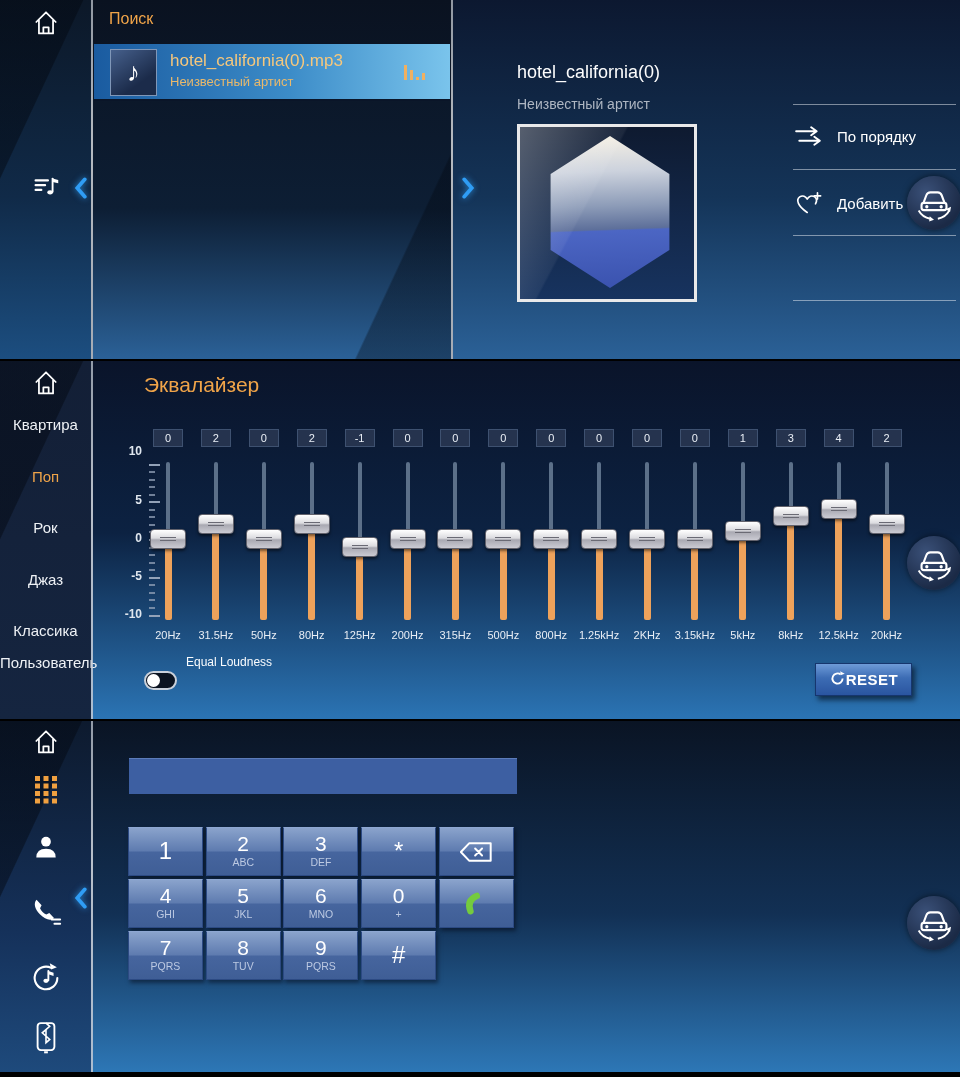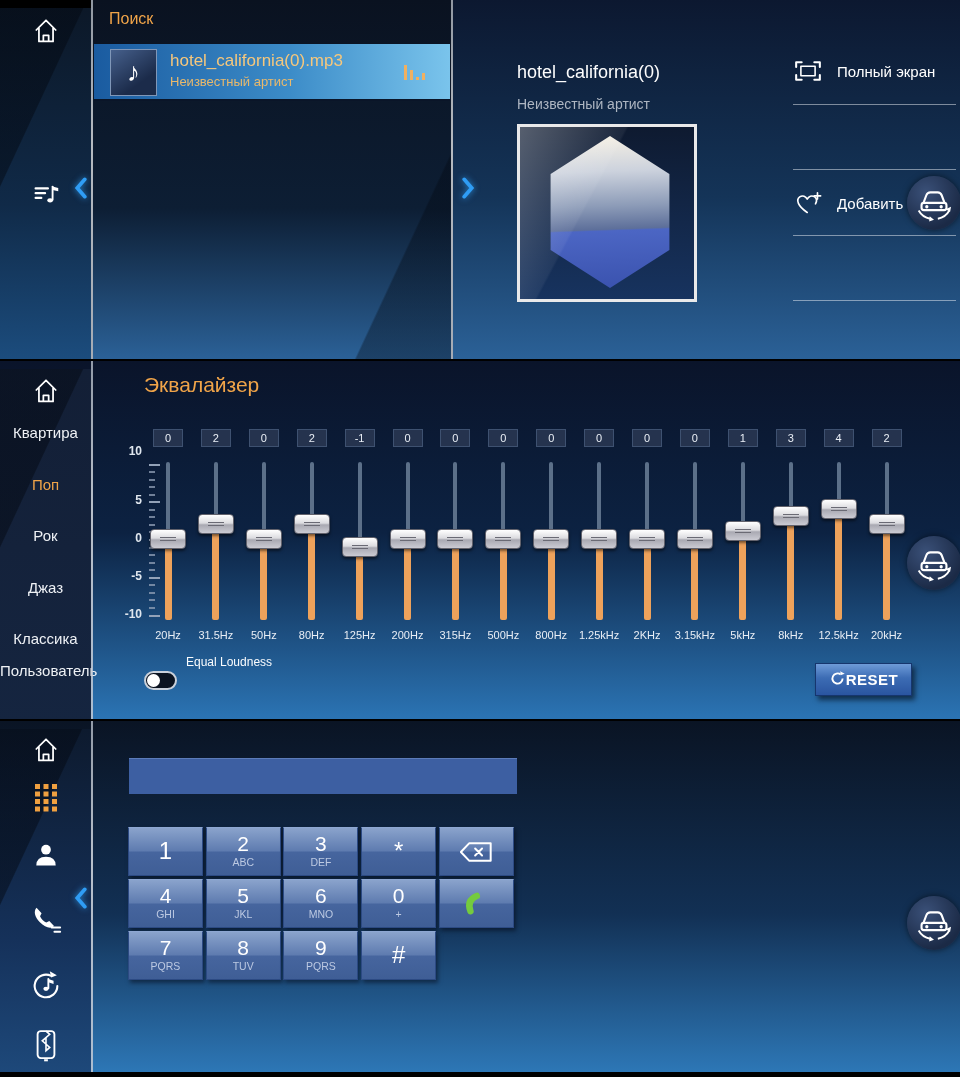--- a/index.html
+++ b/index.html
@@ -8,21 +8,21 @@
          -webkit-font-smoothing:antialiased;}
   .stage *{box-sizing:border-box;}
   .panel{position:absolute;left:0;width:960px;overflow:hidden;}
   .p-top{top:0;height:359px;}
   .p-mid{top:361px;height:358px;background:linear-gradient(180deg,#0a142a 0%,#0c2242 48%,#2b74b4 100%);}
   .p-bot{top:721px;height:351px;background:linear-gradient(180deg,#0a1424 0%,#123054 55%,#2d77b6 100%);}
   .hsep{position:absolute;left:0;width:960px;background:#000;}
   .sep1{top:359px;height:2px;} .sep2{top:719px;height:2px;} .sepb{top:1072px;height:5px;}
 
   .vdiv{position:absolute;top:0;width:2px;height:100%;background:linear-gradient(180deg,#aab2be,#d6dbe2 40%,#c2c9d4);opacity:.85;z-index:5;}
-  .sidebar{position:absolute;left:0;top:8px;width:91px;height:100%;z-index:4;}
+  .sidebar{position:absolute;left:0;top:0;width:91px;height:100%;z-index:4;}
   .sb-top{background:linear-gradient(180deg,#0c1828 0%,#102a48 55%,#1c4e80 100%);}
   .sb-mid{background:linear-gradient(180deg,#131f36 0%,#152540 100%);}
   .sb-bot{background:linear-gradient(180deg,#0d1a2e 0%,#15315a 60%,#1e4a7c 100%);}
   .sidebar::before{content:"";position:absolute;inset:0;
       background:linear-gradient(115deg,rgba(2,6,14,.45) 0 32%,transparent 32.5%);}
   .sb-i{position:absolute;left:50%;transform:translateX(-50%);color:#fff;line-height:0;}
   .sb-i svg{display:block;}
   .sb-i.orange{color:#f0a040;}
   .chev{position:absolute;z-index:6;line-height:0;filter:drop-shadow(0 0 3px rgba(47,157,245,.8));}
 
@@ -156,28 +156,28 @@
     <div class="vdiv" style="left:451px"></div>
 
     <div class="np-col">
       <div class="np-title">hotel_california(0)</div>
       <div class="np-artist">Неизвестный артист</div>
       <div class="album-art">
           <div class="hex"></div>
         </div>
     </div>
     <div class="menu" id="music-menu">
-        <div class="menu-item" style="top: 51px;">
+        <div class="menu-item" style="top: 116px;">
           <span class="mi">
             <svg width="30" height="26" viewBox="0 0 38 30">
-              <path d="M4 10 V4 h7 M27 4 h7 v6 M34 20 v6 h-7 M11 26 H4 v-6" stroke="currentColor" fill="none" stroke-linecap="round" stroke-linejoin="round" stroke-width="2.6"></path>
-              <rect x="10" y="9" width="18" height="12" stroke="currentColor" fill="none" stroke-linecap="round" stroke-linejoin="round" stroke-width="2"></rect>
+              <path d="M4 9 H28 M23 4 l7 5 -7 5" stroke="currentColor" fill="none" stroke-linecap="round" stroke-linejoin="round" stroke-width="2.5"></path>
+              <path d="M8 21 H32 M27 16 l7 5 -7 5" stroke="currentColor" fill="none" stroke-linecap="round" stroke-linejoin="round" stroke-width="2.5"></path>
             </svg>
           </span>
-          <span class="ml">Полный экран</span>
+          <span class="ml">По порядку</span>
         </div>
         <div class="menu-item" style="top: 183px;">
           <span class="mi">
             <svg width="30" height="28" viewBox="0 0 38 32">
               <path d="M18 28 C6 20 3.5 12 8.5 8.3 C12.3 5.8 16.2 7.6 18 11 C19.8 7.6 23.7 5.8 27.5 8.3 C30 10.2 30.5 13.5 28.5 17" stroke="currentColor" fill="none" stroke-linecap="round" stroke-linejoin="round" stroke-width="2.1"></path>
               <path d="M31 3 v8 M27 7 h8" stroke="currentColor" fill="none" stroke-linecap="round" stroke-linejoin="round" stroke-width="2.1"></path>
             </svg>
           </span>
           <span class="ml">Добавить к...</span>
         </div>

